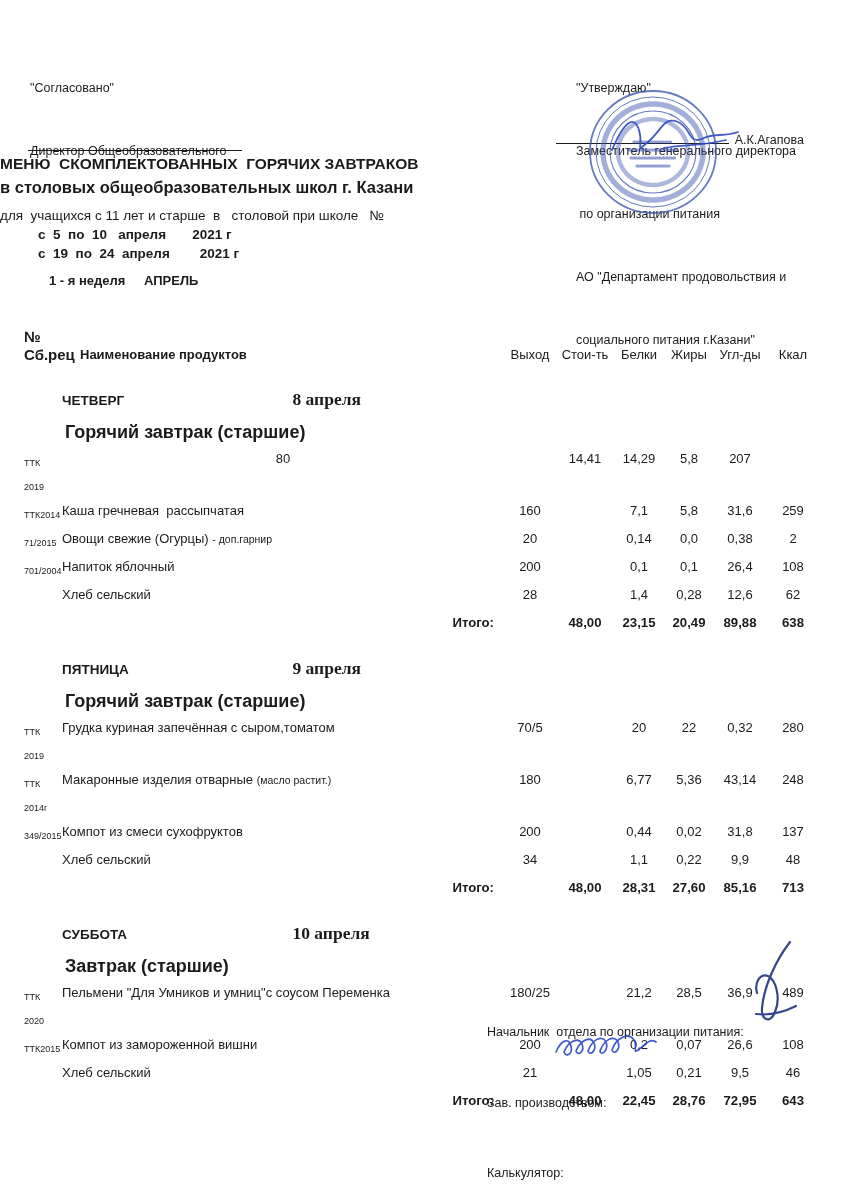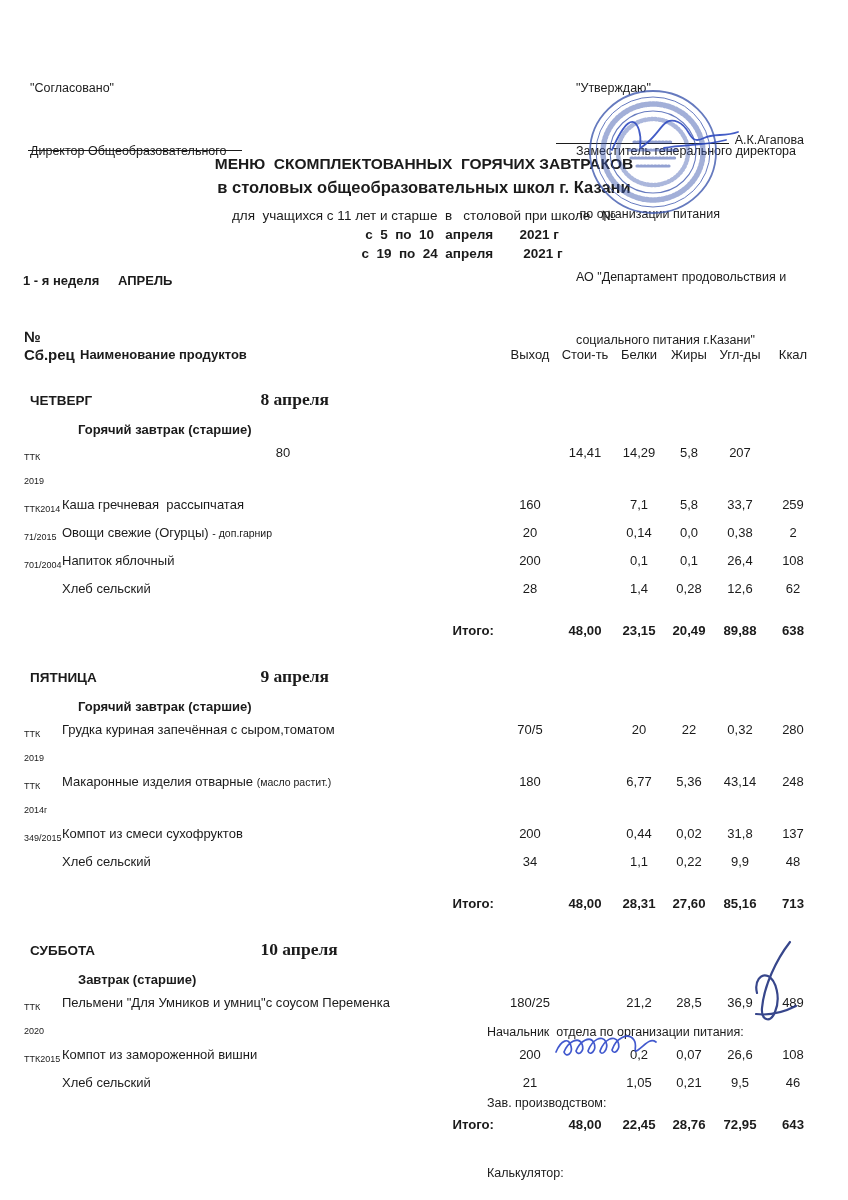--- a/index.html
+++ b/index.html
@@ -16,47 +16,47 @@
   .signer-name{white-space:nowrap;}
 
   
   .stamp{position:absolute;left:582px;top:86px;z-index:3;pointer-events:none;}
   .signature{position:absolute;z-index:4;pointer-events:none;}
   .signature-top{left:606px;top:110px;}
   .signature-chief{left:726px;top:936px;}
   .signature-calc{left:548px;top:1020px;}
 
   
-  .title-block{position:absolute;left:0;top:152px;width:848px;text-align:center;z-index:1;}
+  .title-block{position:absolute;left:0;top:152px;width:848px;z-index:1;}
   .t1{font-weight:bold;font-size:15.5px;line-height:23px;white-space:pre;}
   .t2{font-weight:bold;font-size:16.5px;line-height:24px;margin-bottom:7px;}
   .t3{font-weight:normal;font-size:13.5px;line-height:20px;white-space:pre;}
   .t4{font-weight:bold;font-size:13.5px;line-height:18.5px;white-space:pre;transform:translateX(38px);}
 
-  .week-label{position:absolute;left:23px;top:273px;font-weight:bold;font-size:13px;}
+  .week-label{position:absolute;left:49px;top:273px;font-weight:bold;font-size:13px;}
   .week-label .month{margin-left:15px;}
 
   
   .menu-table{position:absolute;left:0;top:304px;width:848px;}
   .grid-row{display:grid;grid-template-columns:38px 442px 52px 58px 50px 50px 52px 54px;padding-left:24px;}
   .c-num{text-align:center;}
   .c-code{font-size:9px;padding-top:4px;}
   .c-name{white-space:pre;overflow:hidden;}
   .table-header{align-items:end;font-size:13px;line-height:18px;}
   .hdr-code{font-size:15px;font-weight:bold;padding-top:0;}
   .hdr-name{font-weight:bold;padding-left:18px;margin-top:42px;}
 
   .day-section{margin-top:25px;}
-  .day-header{padding-left:30px;height:23px;}
+  .day-header{padding-left:62px;height:23px;}
   .day-name{display:inline-block;width:226px;font-weight:bold;font-size:13.5px;}
   .day-date{font-family:"Liberation Serif",serif;font-weight:bold;font-size:17.5px;}
-  .meal-title{padding-left:62px;font-weight:bold;font-size:13px;margin:10px 16px 4px;}
+  .meal-title{padding-left:62px;font-weight:bold;font-size:18px;margin:10px 3px 4px;}
   .menu-row{font-size:13px;line-height:24px;}
   .dish-note{font-size:10.5px;}
-  .total-row{font-size:13.2px;font-weight:bold;line-height:20px;margin-top:20px;}
+  .total-row{font-size:13.2px;font-weight:bold;line-height:20px;margin-top:6px;}
   .total-label{text-align:right;padding-right:10px;}
 
   
   .footer-block{position:absolute;left:487px;top:974px;font-size:12.5px;line-height:23.5px;white-space:pre;}
 </style>
 </head>
 <body>
 
 <div class="page">
 
@@ -144,21 +144,21 @@
     <span class="c-num">207</span>
   </div>
 
   <div class="grid-row menu-row">
     <span class="c-code">ТТК2014</span>
     <span class="c-name"><span>Каша гречневая  рассыпчатая</span><span class="dish-note"></span></span>
     <span class="c-num">160</span>
     <span class="c-num"></span>
     <span class="c-num">7,1</span>
     <span class="c-num">5,8</span>
-    <span class="c-num">33,7</span>
+    <span class="c-num">31,6</span>
     <span class="c-num">259</span>
   </div>
 
   <div class="grid-row menu-row">
     <span class="c-code">71/2015</span>
     <span class="c-name"><span>Овощи свежие (Огурцы) </span><span class="dish-note">- доп.гарнир</span></span>
     <span class="c-num">20</span>
     <span class="c-num"></span>
     <span class="c-num">0,14</span>
     <span class="c-num">0,0</span>

